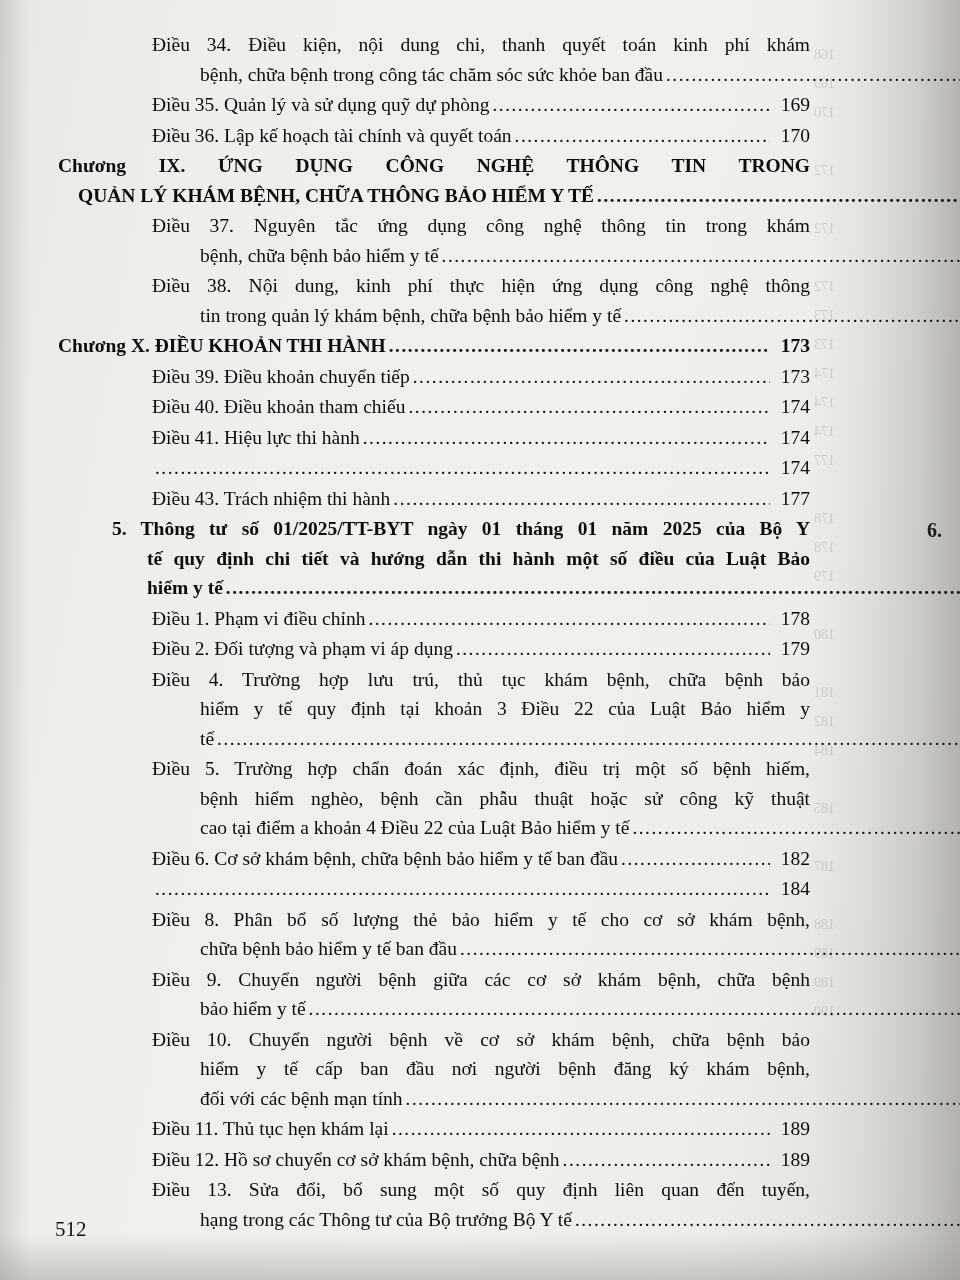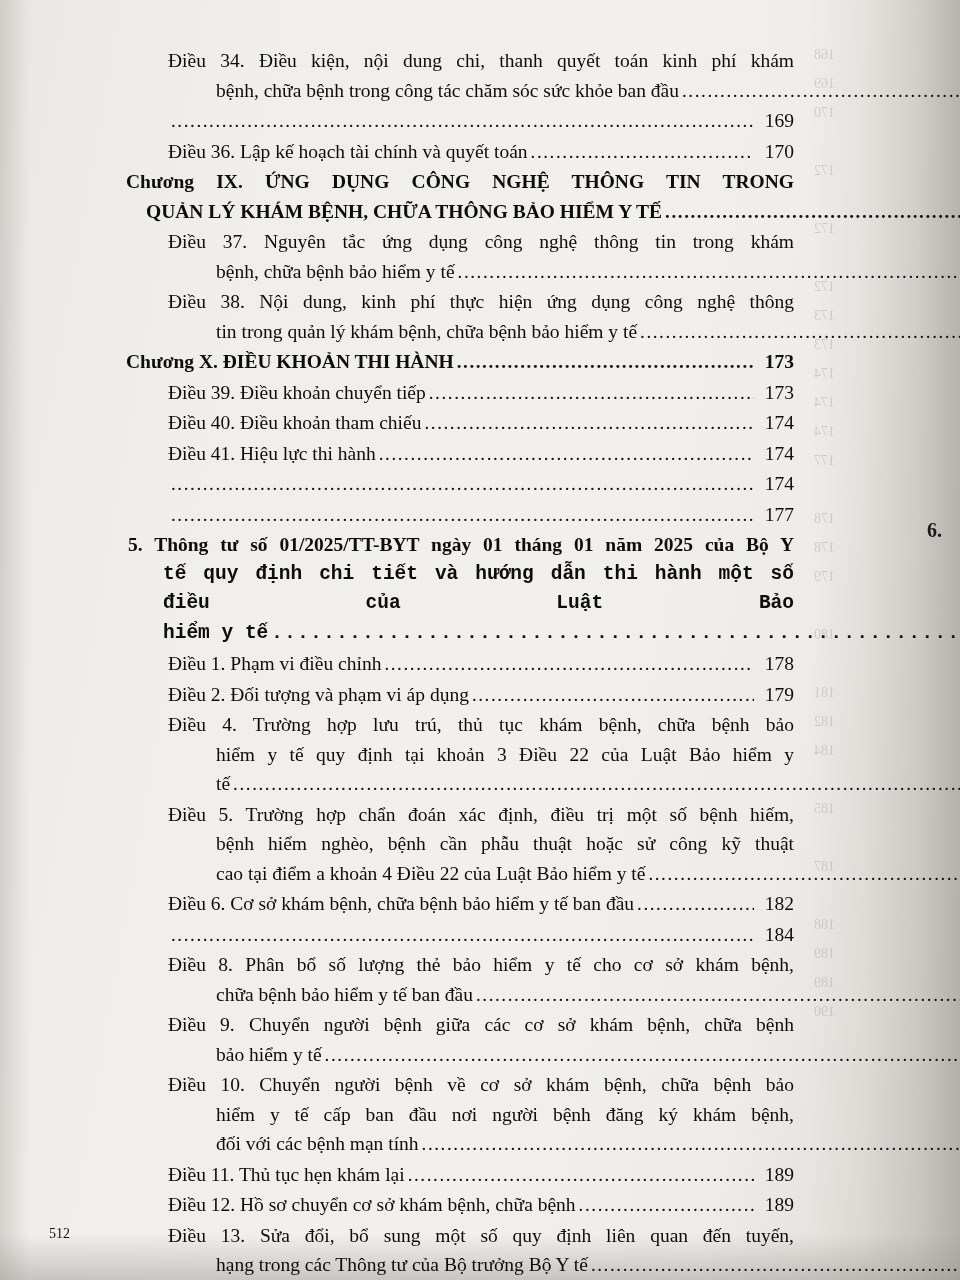--- a/index.html
+++ b/index.html
@@ -51,58 +51,57 @@
   #content {
     position: absolute;
     left: 0;
     top: 0;
     width: 830px;
     height: 1280px;
     padding: 30px 0 0 0;
     box-sizing: border-box;
   }
   .toc {
-    margin: 16px;
+    margin: 0;
     padding: 0;
     list-style: none;
   }
   .entry {
     display: block;
     color: #0d0d0d;
     margin: 0 0 1px 0;
     position: relative;
   }
   
   .lvl-article {
     padding-left: 152px;
     padding-right: 20px;
   }
   .lvl-article .cont {
     display: block;
     padding-left: 48px;
   }
   
   .lvl-chapter {
-    padding-left: 110px;
+    padding-left: 58px;
     padding-right: 20px;
     font-weight: bold;
   }
   .lvl-chapter .cont {
     display: block;
     padding-left: 20px;
   }
   .lvl-section {
     padding-left: 112px;
     padding-right: 20px;
     font-weight: bold;
   }
   .lvl-section .cont {
     display: block;
     padding-left: 35px;
-    font-family: Liberation Mono, monospace;
   }
   .row {
     display: flex;
     align-items: baseline;
     font-size: 19.5px;
     line-height: 29.5px;
   }
   .row .txt {
     white-space: pre;
   }
@@ -122,23 +121,23 @@
     white-space: pre;
   }
   .justified {
     text-align: justify;
     text-align-last: justify;
     font-size: 19.5px;
     line-height: 29.5px;
   }
   #folio {
     position: absolute;
-    left: 49px;
+    left: 55px;
     bottom: 38px;
-    font-size: 14px;
+    font-size: 21px;
     color: #111;
     font-family: "Liberation Serif", serif;
   }
   #next-marker {
     position: absolute;
     right: 18px;
     top: 519px;
     font-size: 20px;
     font-weight: bold;
     color: #1a1a1a;
@@ -201,20 +200,21 @@
   <div class="shadow-bottom"></div>
 
   <div id="content">
     <div class="toc" id="toc-list">
         <div class="entry lvl-article">
           <div class="justified">Điều 34. Điều kiện, nội dung chi, thanh quyết toán kinh phí khám</div>
           <div class="row cont"><span class="txt">bệnh, chữa bệnh trong công tác chăm sóc sức khỏe ban đầu</span><span class="dots">........................................................................................................................</span></div>
         </div>
         <div class="entry lvl-article">
           <div class="row">
+            <span class="txt">Điều 35. Quản lý và sử dụng quỹ dự phòng</span>
             <span class="dots">........................................................................................................................</span>
             <span class="pg">169</span>
           </div>
         </div>
         <div class="entry lvl-article">
           <div class="row">
             <span class="txt">Điều 36. Lập kế hoạch tài chính và quyết toán</span>
             <span class="dots">........................................................................................................................</span>
             <span class="pg">170</span>
           </div>
@@ -260,20 +260,21 @@
           </div>
         </div>
         <div class="entry lvl-article">
           <div class="row">
             <span class="dots">........................................................................................................................</span>
             <span class="pg">174</span>
           </div>
         </div>
         <div class="entry lvl-article">
           <div class="row">
+            <span class="txt">Điều 43. Trách nhiệm thi hành</span>
             <span class="dots">........................................................................................................................</span>
             <span class="pg">177</span>
           </div>
         </div>
         <div class="entry lvl-section">
           <div class="justified">5. Thông tư số 01/2025/TT-BYT ngày 01 tháng 01 năm 2025 của Bộ Y</div>
           <div class="justified cont">tế quy định chi tiết và hướng dẫn thi hành một số điều của Luật Bảo</div>
           <div class="row cont"><span class="txt">hiểm y tế</span><span class="dots">........................................................................................................................</span><span class="pg">178</span></div>
         </div>
         <div class="entry lvl-article">

